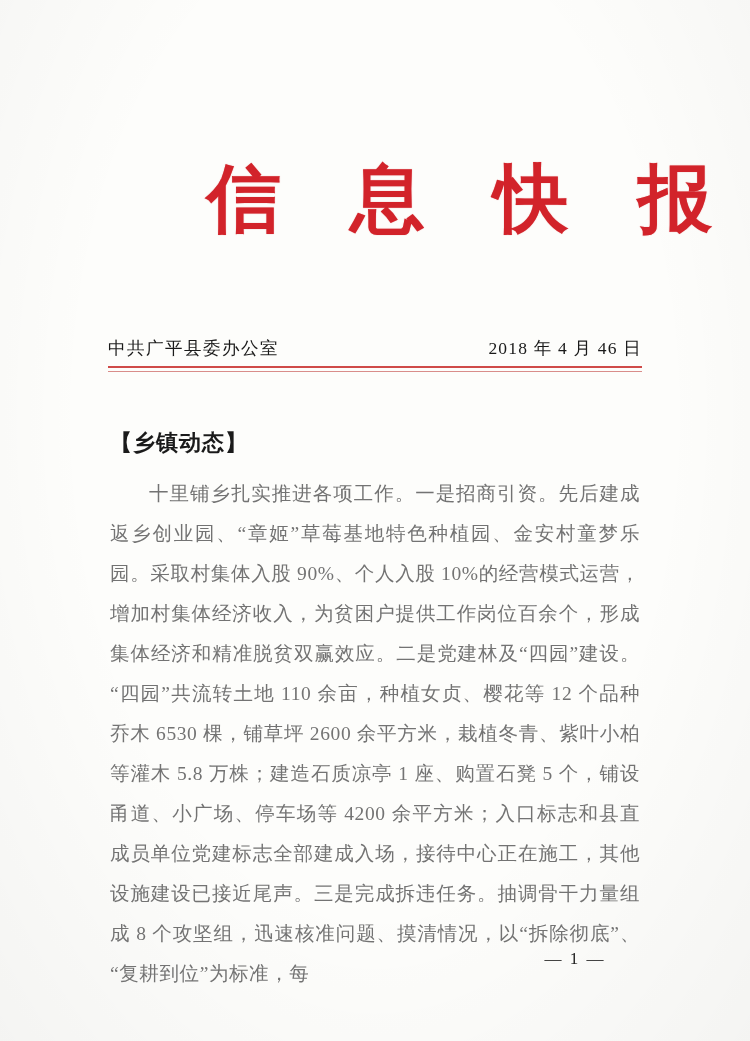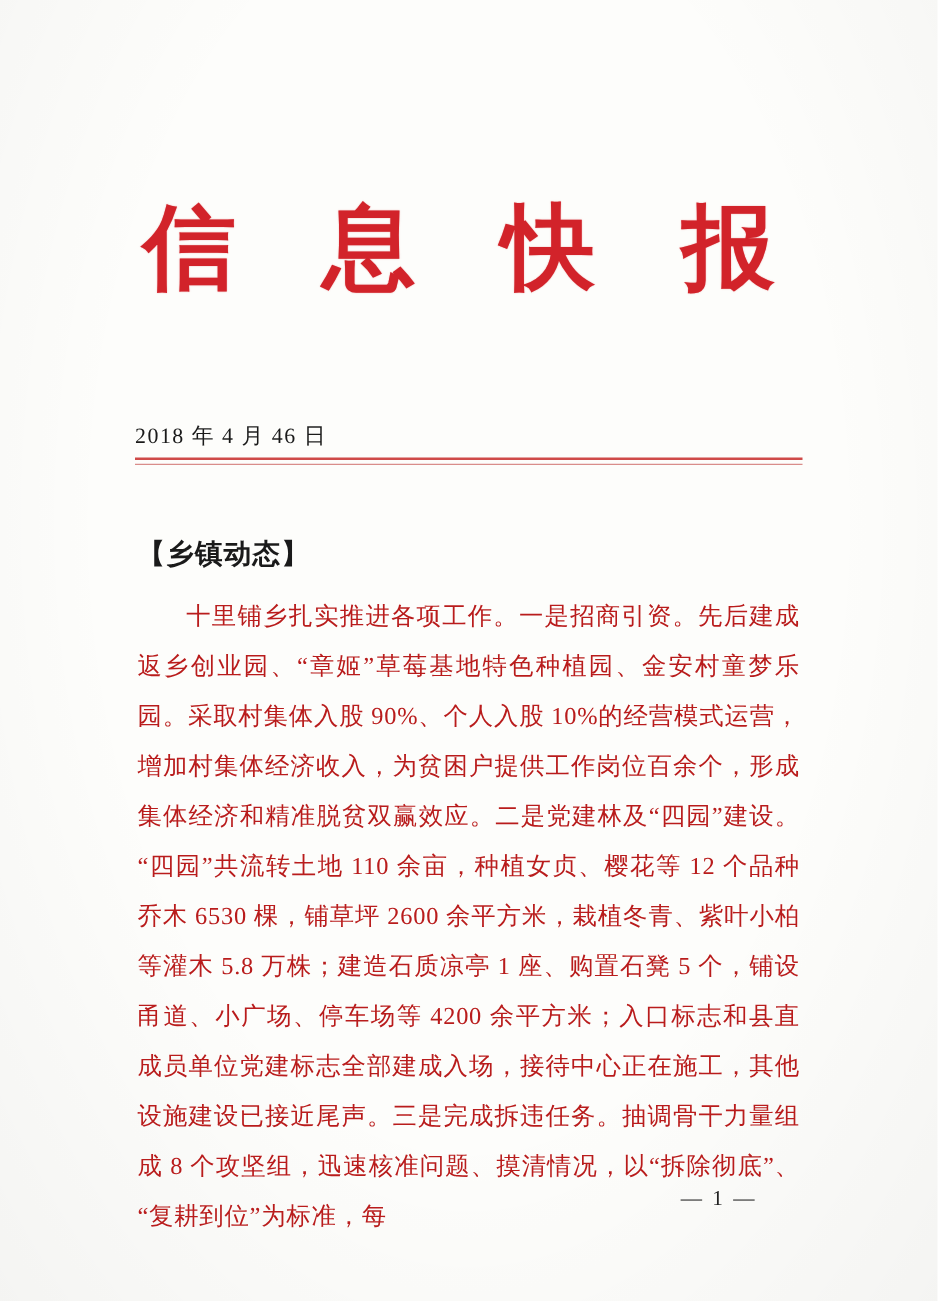--- a/index.html
+++ b/index.html
@@ -28,21 +28,21 @@
     background:
       radial-gradient(ellipse at 50% 40%, rgba(255,255,255,0) 55%, rgba(0,0,0,0.035) 100%);
     pointer-events: none;
   }
 
   .masthead {
     position: absolute;
     top: 160px;
     left: 0;
     right: 16px;
-    text-align: center;
+    text-align: right;
   }
   .masthead-title {
     color: #d2232a;
     font-family: "DejaVu Serif", "Liberation Serif", serif;
     font-weight: bold;
     font-size: 74px;
     letter-spacing: 22px;
     text-indent: 22px;
     line-height: 1.05;
     text-shadow: 0 0 1px rgba(210,35,42,0.55);
@@ -95,21 +95,21 @@
   .body-text {
     position: absolute;
     top: 474px;
     left: 110px;
     width: 530px;
     font-size: 19.5px;
     line-height: 40px;
     text-align: justify;
     text-justify: inter-character;
     letter-spacing: 0.6px;
-    color: #b91c1c;
+    color: #737373;
   }
   .body-text p {
     margin: 0;
     text-indent: 2em;
   }
 
   .page-number {
     position: absolute;
     bottom: 72px;
     left: 0;
@@ -127,20 +127,21 @@
 </head>
 <body>
 
 <div class="page">
 
   <div class="masthead">
     <div class="masthead-title">信 息 快 报</div>
   </div>
 
   <div class="meta-row">
+    <div class="meta-left">中共广平县委办公室</div>
     <div class="meta-right">2018 年 4 月 46 日</div>
   </div>
 
   <div class="rule"></div>
   <div class="rule thin"></div>
 
   <div class="section-heading">【乡镇动态】</div>
 
   <div class="body-text">
     <p>十里铺乡扎实推进各项工作。一是招商引资。先后建成返乡创业园、“章姬”草莓基地特色种植园、金安村童梦乐园。采取村集体入股 90%、个人入股 10%的经营模式运营，增加村集体经济收入，为贫困户提供工作岗位百余个，形成集体经济和精准脱贫双赢效应。二是党建林及“四园”建设。“四园”共流转土地 110 余亩，种植女贞、樱花等 12 个品种乔木 6530 棵，铺草坪 2600 余平方米，栽植冬青、紫叶小柏等灌木 5.8 万株；建造石质凉亭 1 座、购置石凳 5 个，铺设甬道、小广场、停车场等 4200 余平方米；入口标志和县直成员单位党建标志全部建成入场，接待中心正在施工，其他设施建设已接近尾声。三是完成拆违任务。抽调骨干力量组成 8 个攻坚组，迅速核准问题、摸清情况，以“拆除彻底”、“复耕到位”为标准，每</p>

